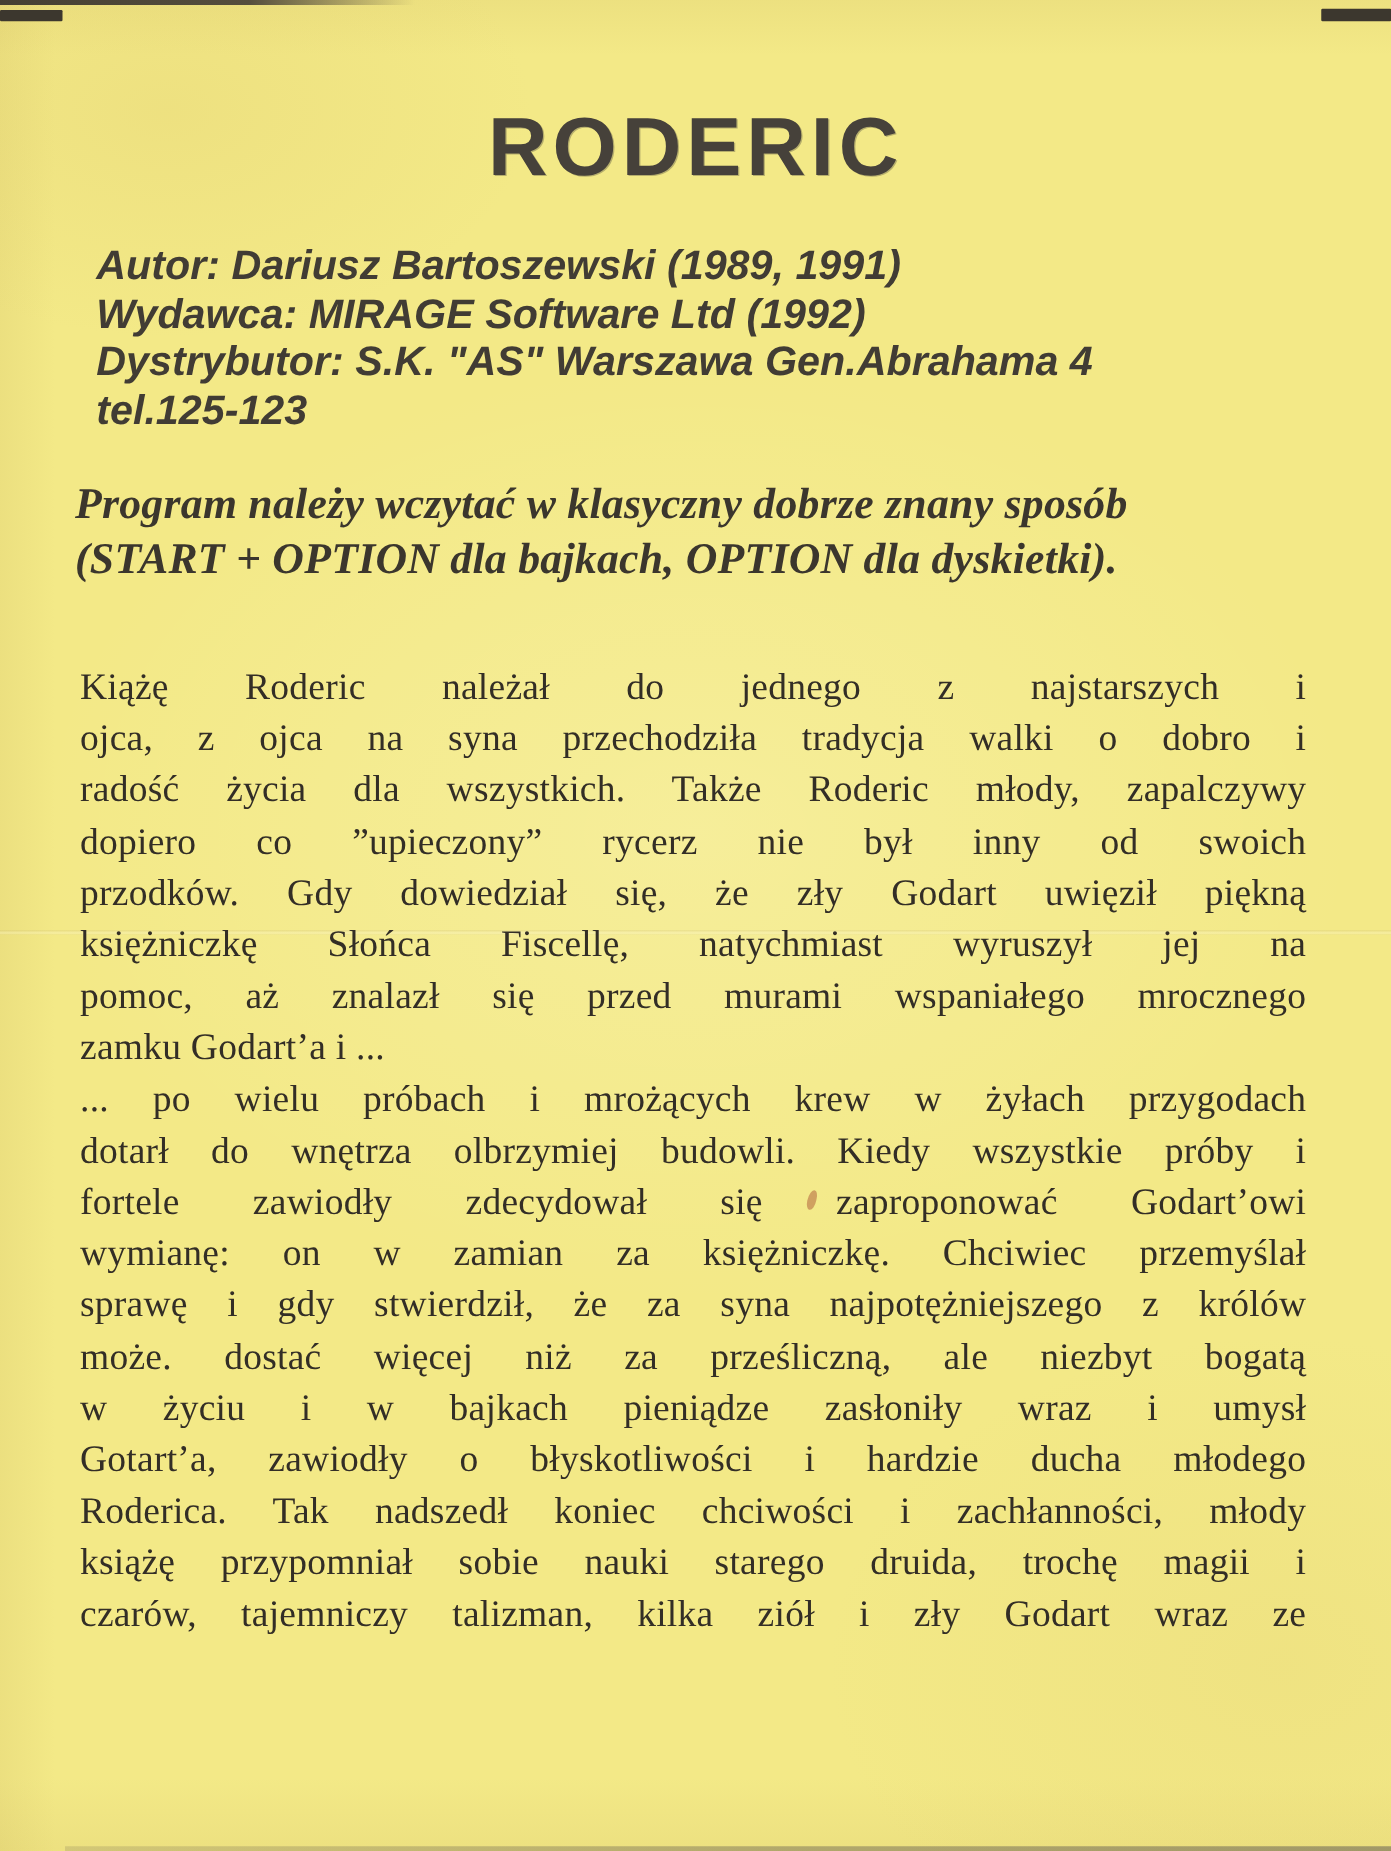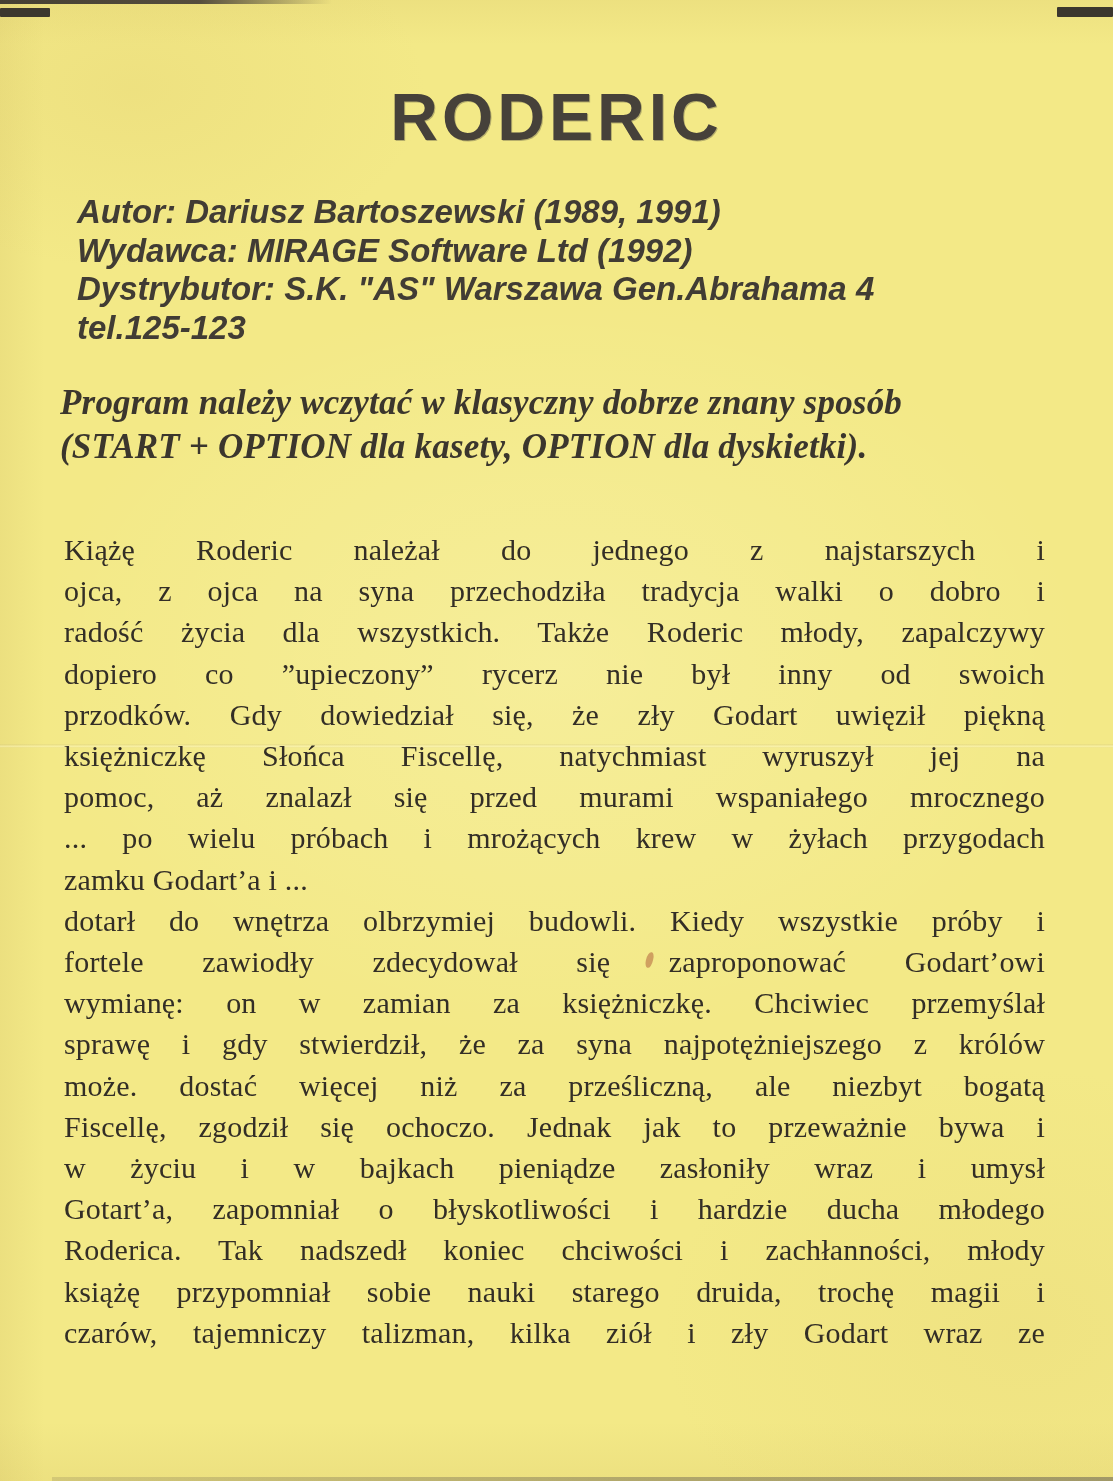--- a/index.html
+++ b/index.html
@@ -140,39 +140,38 @@
 
   <div class="credits">
     <div class="credit-line">Autor: Dariusz Bartoszewski (1989, 1991)</div>
     <div class="credit-line">Wydawca: MIRAGE Software Ltd (1992)</div>
     <div class="credit-line">Dystrybutor: S.K. "AS" Warszawa Gen.Abrahama 4</div>
     <div class="credit-line">tel.125-123</div>
   </div>
 
   <div class="loader">
     <div class="loader-line">Program należy wczytać w klasyczny dobrze znany sposób</div>
-    <div class="loader-line">(START + OPTION dla kasety, OPTION dla dyskietki).</div>
+    <div class="loader-line">(START + OPTION dla bajkach, OPTION dla dyskietki).</div>
   </div>
 
   <div class="story">
     <div class="line j">Kiążę Roderic należał do jednego z najstarszych i</div>
     <div class="line j">ojca, z ojca na syna przechodziła tradycja walki o dobro i</div>
     <div class="line j">radość życia dla wszystkich. Także Roderic młody, zapalczywy</div>
     <div class="line j">dopiero co ”upieczony” rycerz nie był inny od swoich</div>
     <div class="line j">przodków. Gdy dowiedział się, że zły Godart uwięził piękną</div>
     <div class="line j">księżniczkę Słońca Fiscellę, natychmiast wyruszył jej na</div>
     <div class="line j">pomoc, aż znalazł się przed murami wspaniałego mrocznego</div>
+    <div class="line end">zamku Godart’a i ...</div>
     <div class="line j">... po wielu próbach i mrożących krew w żyłach przygodach</div>
-    <div class="line end">zamku Godart’a i ...</div>
     <div class="line j">dotarł do wnętrza olbrzymiej budowli. Kiedy wszystkie próby i</div>
     <div class="line j">fortele zawiodły zdecydował się zaproponować Godart’owi</div>
     <div class="line j">wymianę: on w zamian za księżniczkę. Chciwiec przemyślał</div>
     <div class="line j">sprawę i gdy stwierdził, że za syna najpotężniejszego z królów</div>
     <div class="line j">może. dostać więcej niż za prześliczną, ale niezbyt bogatą</div>
-    <div class="line j">Fiscellę, zgodził się ochoczo. Jednak jak to przeważnie bywa i</div>
     <div class="line j">w życiu i w bajkach pieniądze zasłoniły wraz i umysł</div>
-    <div class="line j">Gotart’a, zapomniał o błyskotliwości i hardzie ducha młodego</div>
+    <div class="line j">Gotart’a, zawiodły o błyskotliwości i hardzie ducha młodego</div>
     <div class="line j">Roderica. Tak nadszedł koniec chciwości i zachłanności, młody</div>
     <div class="line j">książę przypomniał sobie nauki starego druida, trochę magii i</div>
     <div class="line j">czarów, tajemniczy talizman, kilka ziół i zły Godart wraz ze</div>
   </div>
 
 </div>
 
 </body></html>

